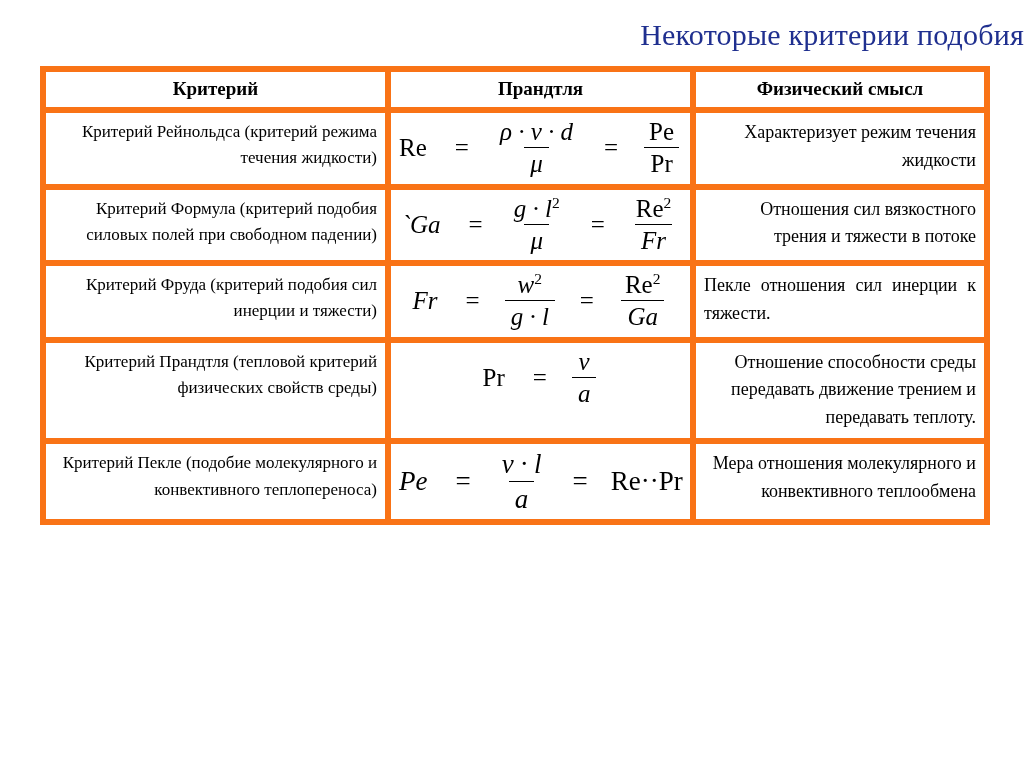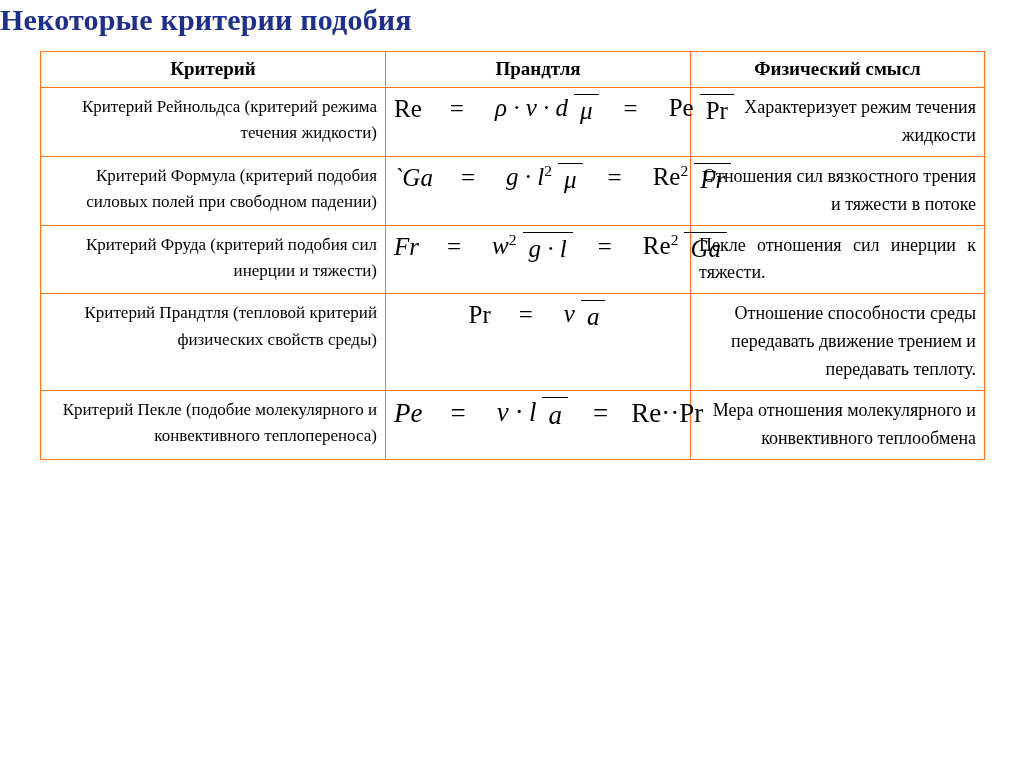--- a/index.html
+++ b/index.html
@@ -14,42 +14,42 @@
     color: #000000;
     overflow: hidden;
   }
   .slide {
     position: relative;
     width: 1024px;
     height: 767px;
     box-sizing: border-box;
   }
   .title {
-    text-align: left;
+    text-align: right;
     font-family: "Liberation Serif", serif;
-    font-weight: bold;
+    font-weight: normal;
     font-size: 30px;
     color: #1f2f8f;
     margin: 0;
-    padding-top: 3px;
+    padding-top: 18px;
     padding-bottom: 14px;
     letter-spacing: 0.2px;
   }
   .table-wrap {
     margin: 0 auto;
     width: 944px;
   }
   table.crit {
     border-collapse: collapse;
     width: 100%;
     table-layout: fixed;
     border: 1px solid #000;
   }
   table.crit th, table.crit td {
-    border: 1px solid #f97316;
+    border: 6px solid #f97316;
     vertical-align: top;
     padding: 6px 8px;
   }
   table.crit thead th {
     text-align: center;
     font-weight: bold;
     font-size: 19px;
     padding: 6px 4px 7px 4px;
     vertical-align: middle;
   }
@@ -89,20 +89,21 @@
     gap: 16px;
   }
   .math .lhs {
     margin-right: 5px;
   }
   .math .op {
     margin: 0 7px;
   }
   .frac {
     display: inline-flex;
+    flex-direction: column;
     align-items: center;
     justify-content: center;
     vertical-align: middle;
     margin: 0 2px;
   }
   .frac > .num {
     padding: 0 6px 2px 6px;
   }
   .frac > .den {
     padding: 3px 6px 0 6px;

